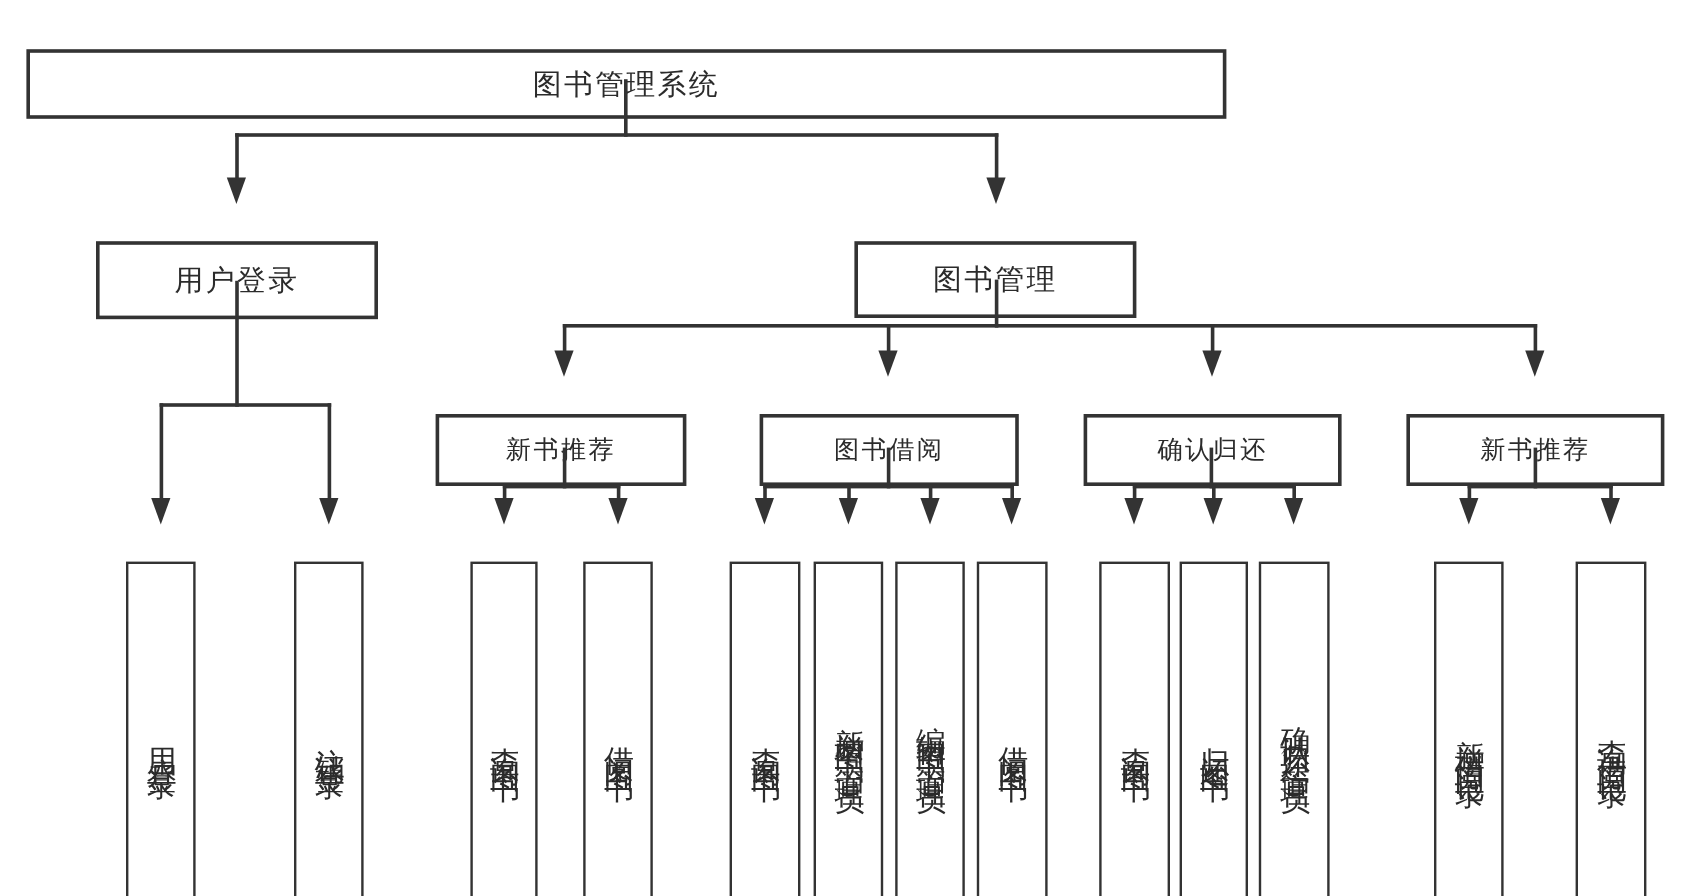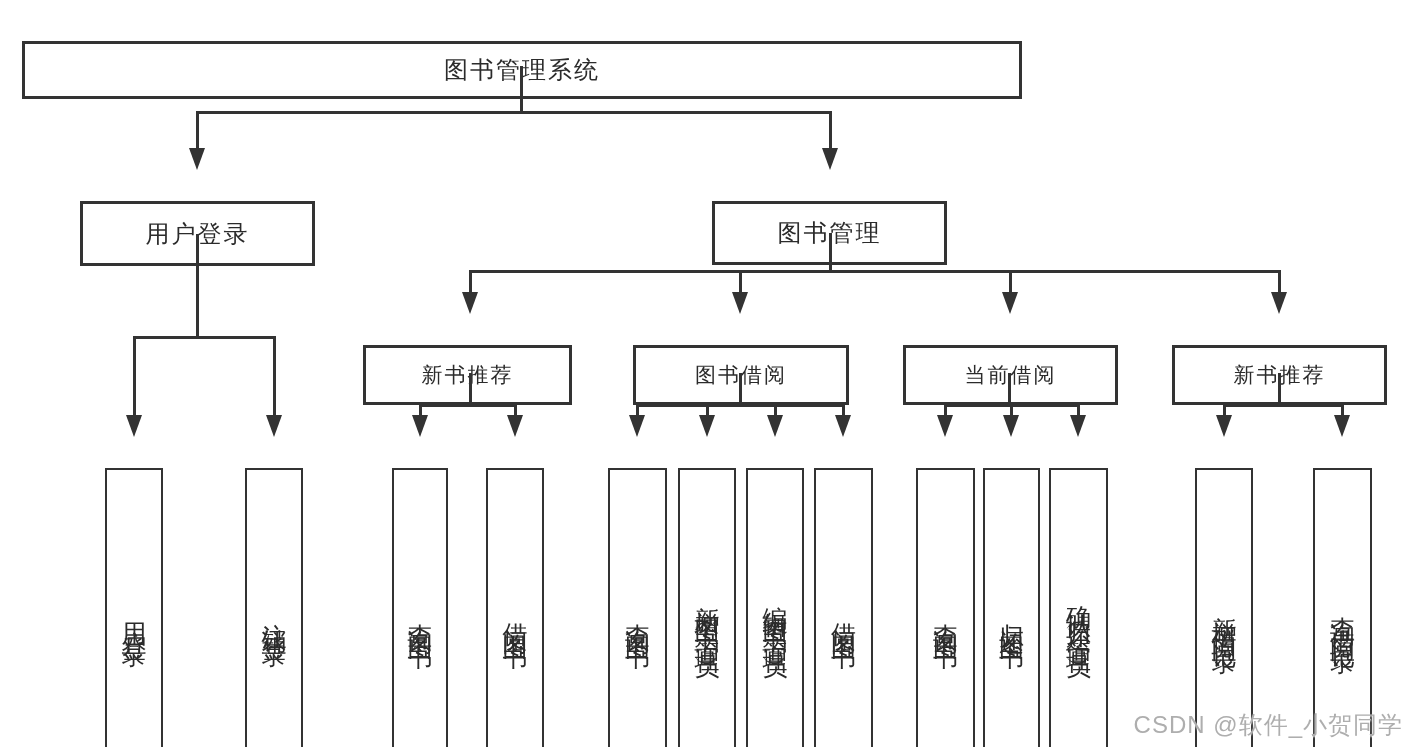--- a/index.html
+++ b/index.html
@@ -48,21 +48,21 @@
     <span>图书管理</span>
   </div>
 
   <div class="node lvl3" style="left:363px;top:314px;width:209px;height:60px;">
     <span>新书推荐</span>
   </div>
   <div class="node lvl3" style="left:633px;top:314px;width:216px;height:60px;">
     <span>图书借阅</span>
   </div>
   <div class="node lvl3" style="left:903px;top:314px;width:215px;height:60px;">
-    <span>当前借阅</span>
+    <span>确认归还</span>
   </div>
   <div class="node lvl3" style="left:1172px;top:314px;width:215px;height:60px;">
     <span>新书推荐</span>
   </div>
 
   <div class="node v" style="left:105px;top:437px;width:58px;height:298px;">
     <span>用户登录</span>
   </div>
   <div class="node v" style="left:245px;top:437px;width:58px;height:298px;">
     <span>注销登录</span>
@@ -157,15 +157,14 @@
   <div class="vl" style="left:1077px;top:404px;height:13px;"></div>
   <div class="ar" style="left:1070px;top:415px;"></div>
 
   <div class="vl" style="left:1278px;top:373px;height:34px;"></div>
   <div class="hl" style="left:1223px;top:404px;width:121px;"></div>
   <div class="vl" style="left:1223px;top:404px;height:13px;"></div>
   <div class="ar" style="left:1216px;top:415px;"></div>
   <div class="vl" style="left:1341px;top:404px;height:13px;"></div>
   <div class="ar" style="left:1334px;top:415px;"></div>
 
-  <div class="watermark">CSDN @软件_小贺同学</div>
 
 </div>
 
 </body></html>

